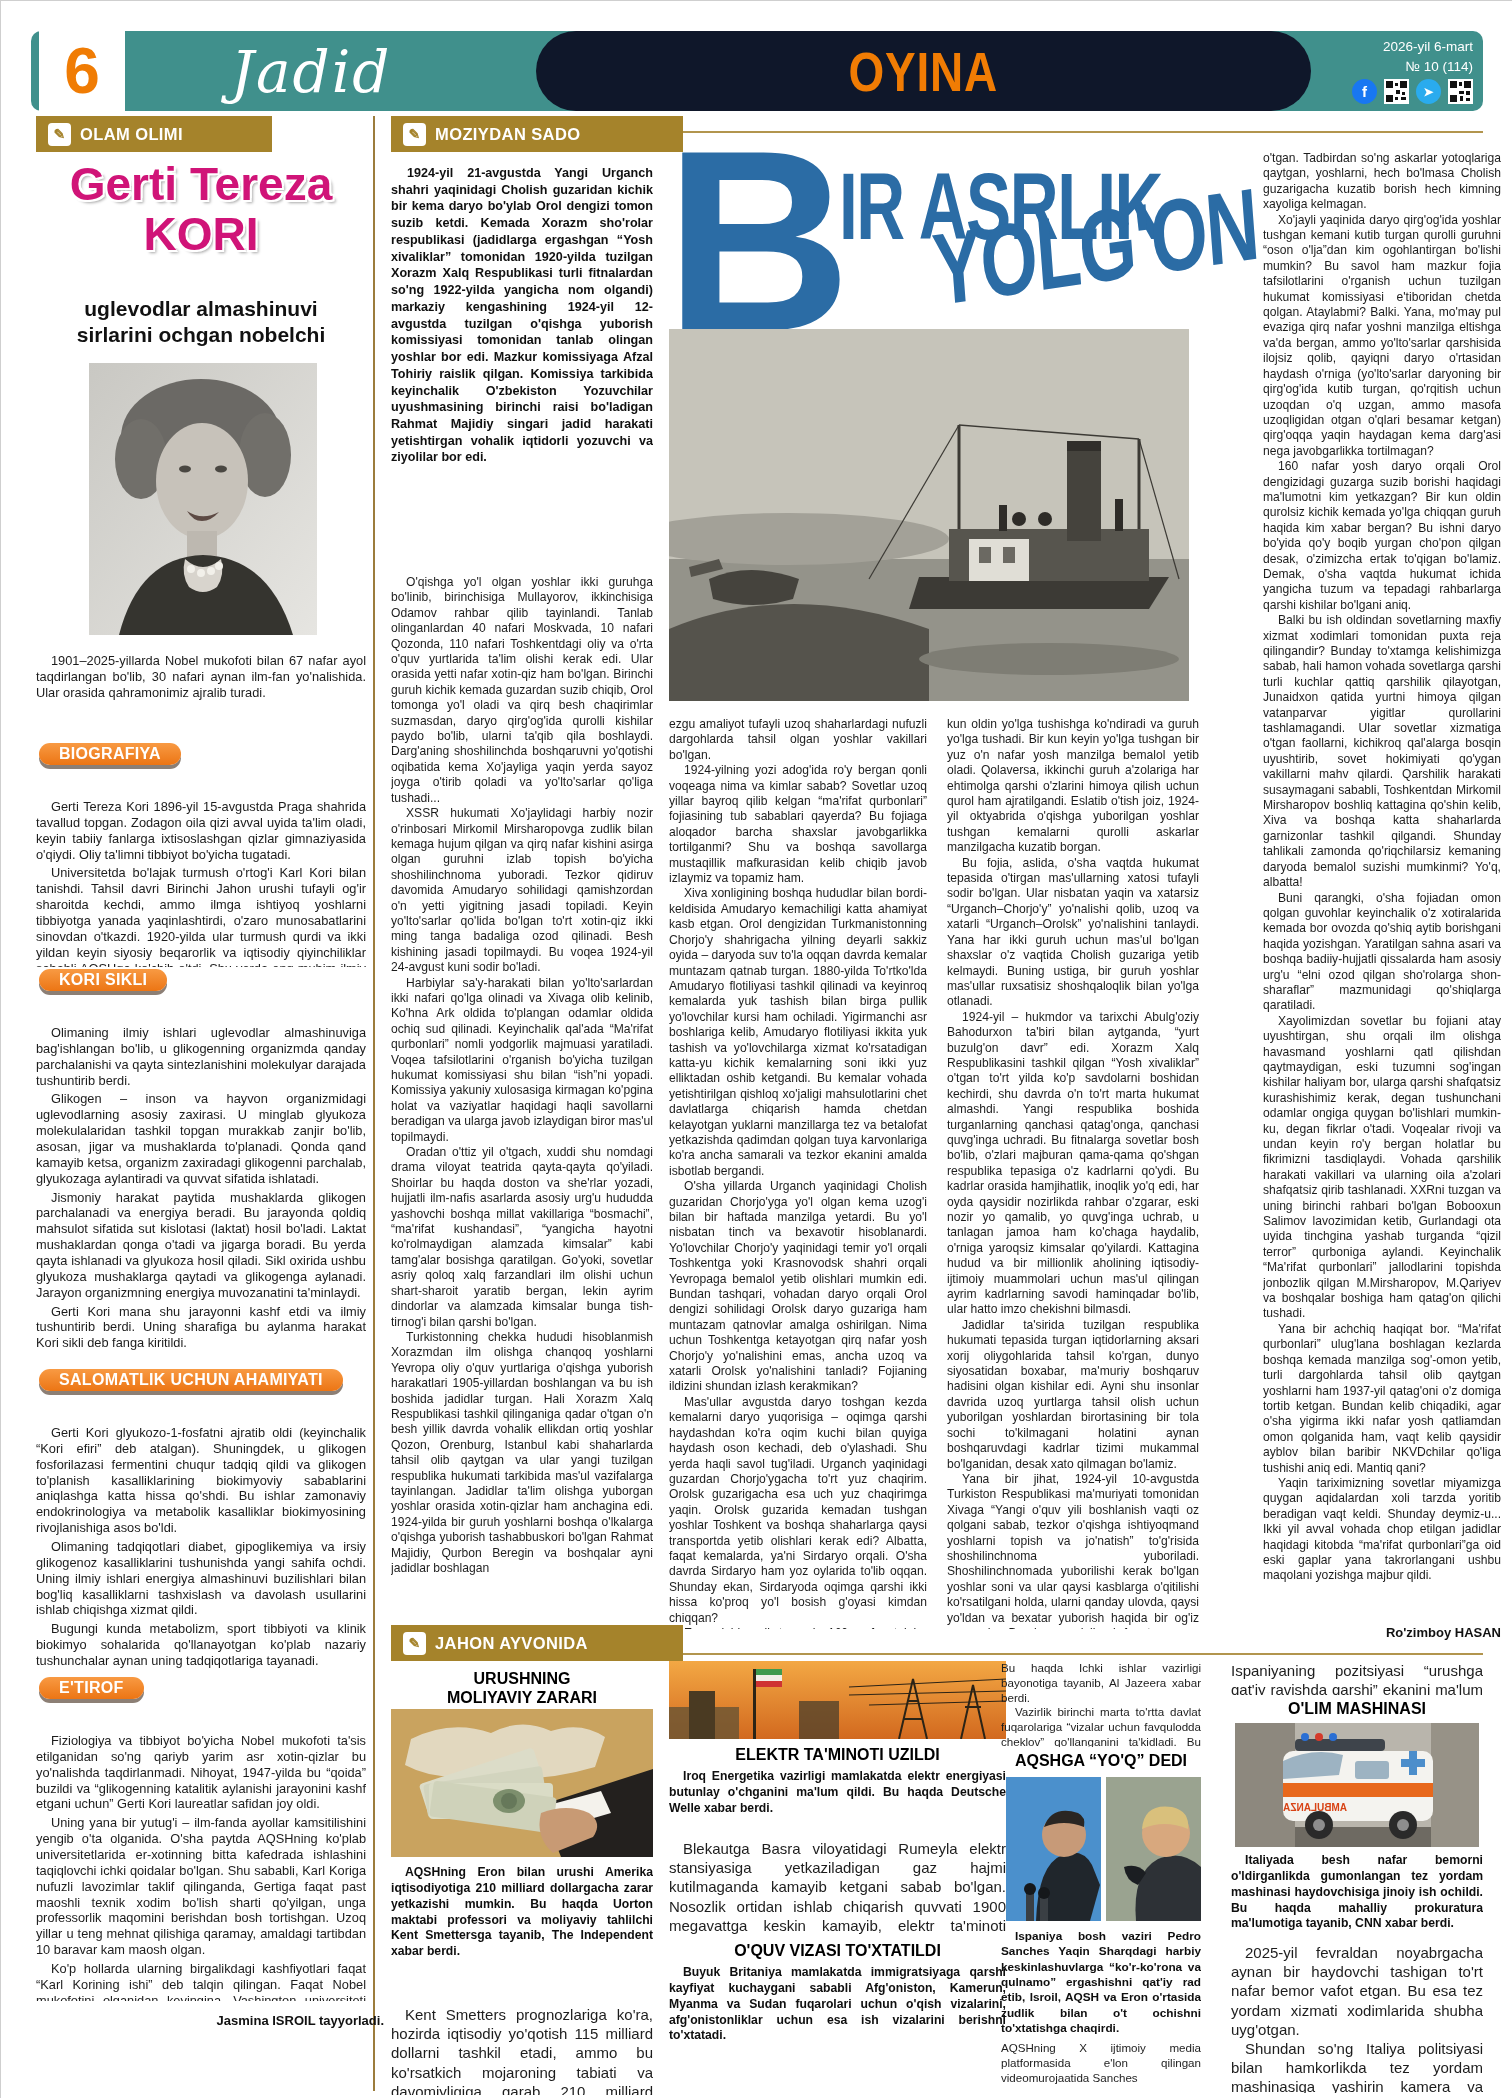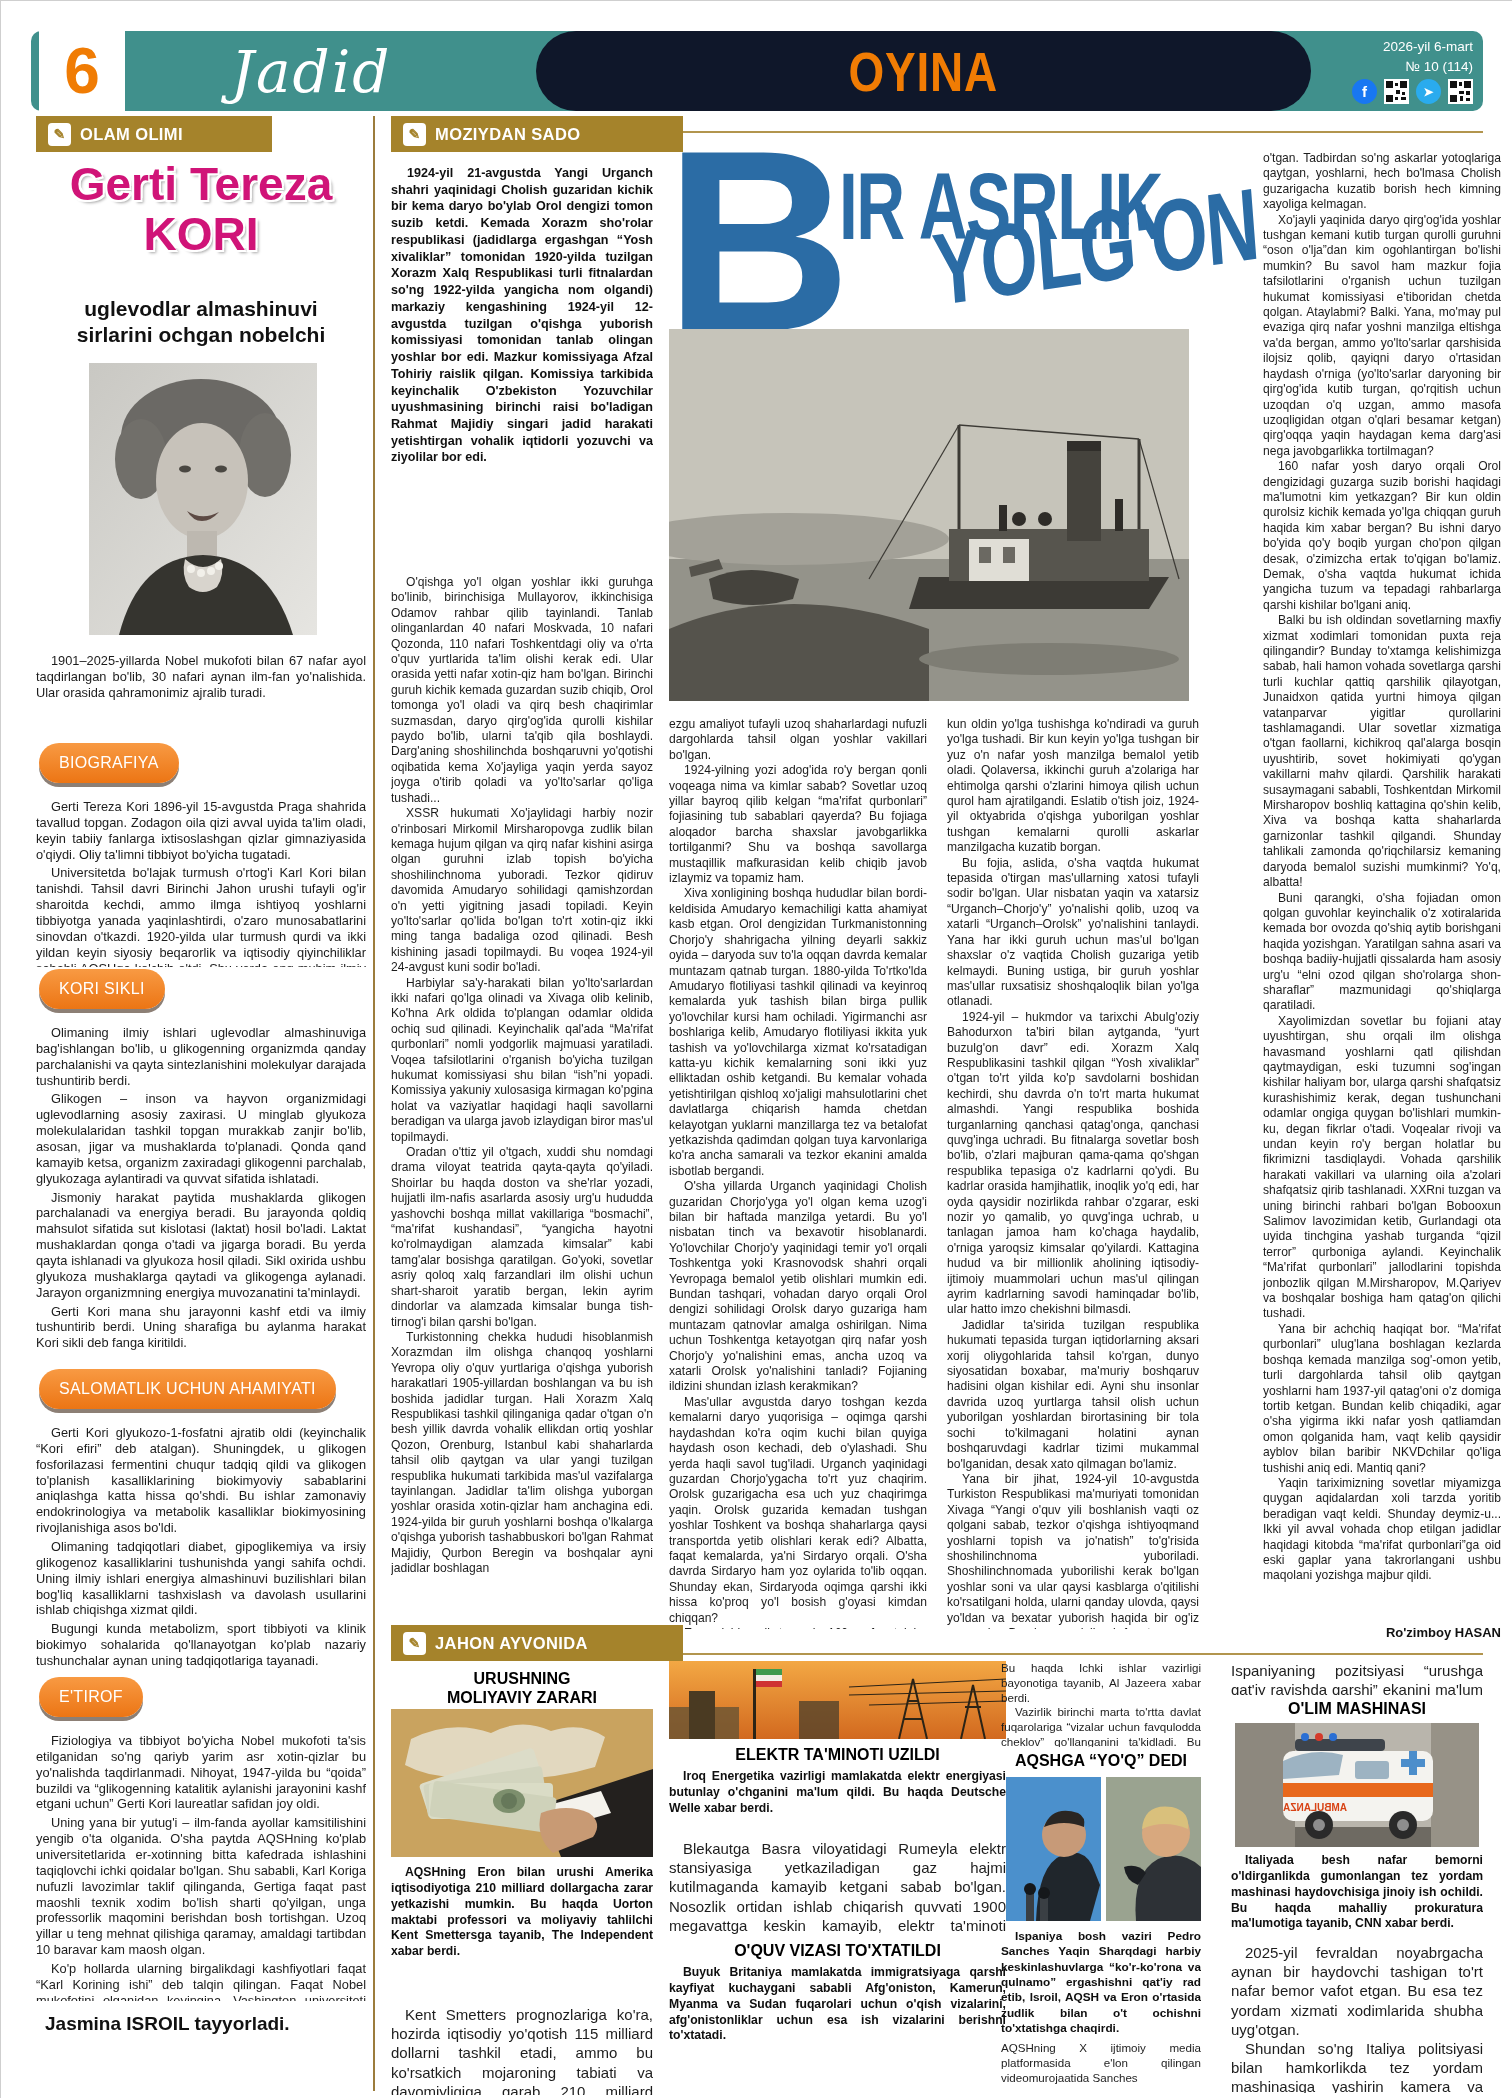--- a/index.html
+++ b/index.html
@@ -29,22 +29,22 @@
   
   .sec-head{background:#a5832b;color:#ffffff;display:flex;align-items:center;gap:9px;padding:0 12px;height:36px;
             font-weight:bold;font-size:16.5px;letter-spacing:.4px;}
   .sec-ico{width:23px;height:23px;background:#ffffff;border-radius:4px;color:#a5832b;display:flex;
            align-items:center;justify-content:center;font-size:14px;flex:0 0 auto;}
   
   .kori-title{color:#d01478;font-weight:bold;text-align:center;line-height:.95;
               text-shadow:2px 2px 0 #fff,-2px -2px 0 #fff,2px -2px 0 #fff,-2px 2px 0 #fff,3px 3px 3px rgba(0,0,0,.35);}
   .kori-sub{font-weight:bold;text-align:center;font-size:21px;line-height:1.25;color:#111;
             text-shadow:1.5px 1.5px 0 #fff,-1.5px -1.5px 0 #fff;}
-  .pill{display:inline-block;background:linear-gradient(180deg,#f89a43,#ec7514);color:#fff;font-weight:normal;
-        font-size:16px;padding:11px 20px;border-radius:24px;box-shadow:0 4px 0 rgba(45,22,4,.55);letter-spacing:.3px;}
+  .pill{display:inline-block;background:linear-gradient(180deg,#f89a43,#ec7514);color:#fff;font-weight:bold;
+        font-size:16px;padding:2px 20px;border-radius:24px;box-shadow:0 4px 0 rgba(45,22,4,.55);letter-spacing:.3px;}
   .colA{font-size:12.8px;line-height:1.24;color:#1c1c1c;}
   .colA p{margin:0 0 3px;text-indent:15px;}
   .byline{font-weight:bold;color:#111;}
   
   .lead-bold{font-weight:bold;font-size:12.6px;line-height:1.33;color:#101010;}
   .lead-bold p{margin:0;text-indent:16px;}
   .bodycol{font-size:12.1px;line-height:15.4px;color:#1d1d1d;overflow:hidden;margin-top:8px;}
   .bodycol p{margin:0;text-indent:15px;}
   .cont p:first-child{text-indent:0;}
   .hl-b{font-weight:bold;color:#2b6ca5;font-size:258px;line-height:.76;letter-spacing:-6px;}
@@ -177,21 +177,21 @@
 
   <div class="abs" style="left:38px;top:1676px;">
     <span class="pill">E'TIROF</span>
   </div>
   <div class="abs colA just" style="left:35px;top:1732px;width:330px;height:268px;overflow:hidden;">
       <p>Fiziologiya va tibbiyot bo'yicha Nobel mukofoti ta'sis etilganidan so'ng qariyb yarim asr xotin-qizlar bu yo'nalishda taqdirlanmadi. Nihoyat, 1947-yilda bu “qoida” buzildi va “glikogenning katalitik aylanishi jarayonini kashf etgani uchun” Gerti Kori laureatlar safidan joy oldi.</p>
       <p>Uning yana bir yutug'i – ilm-fanda ayollar kamsitilishini yengib o'ta olganida. O'sha paytda AQSHning ko'plab universitetlarida er-xotinning bitta kafedrada ishlashini taqiqlovchi ichki qoidalar bo'lgan. Shu sababli, Karl Koriga nufuzli lavozimlar taklif qilinganda, Gertiga faqat past maoshli texnik xodim bo'lish sharti qo'yilgan, unga professorlik maqomini berishdan bosh tortishgan. Uzoq yillar u teng mehnat qilishiga qaramay, amaldagi tartibdan 10 baravar kam maosh olgan.</p>
       <p>Ko'p hollarda ularning birgalikdagi kashfiyotlari faqat “Karl Korining ishi” deb talqin qilingan. Faqat Nobel mukofotini olganidan keyingina, Vashington universiteti Gerti Koriga rasman professor unvonini berishga majbur bo'lgan.</p>
     </div>
 
-  <div class="abs byline" style="left:44px;top:2012px;width:330px;text-align:left;font-size:19px;">Jasmina ISROIL tayyorladi.</div>
+  <div class="abs byline" style="left:53px;top:2012px;width:330px;text-align:right;font-size:13px;">Jasmina ISROIL tayyorladi.</div>
 
   <div class="abs sec-head" style="left:390px;top:115px;width:268px;">
     <span class="sec-ico">✎</span>
     <span>MOZIYDAN SADO</span>
   </div>
 
   <div class="abs lead-bold just" style="left:390px;top:164px;width:262px;height:400px;overflow:hidden;">
     <p>1924-yil 21-avgustda Yangi Urganch shahri yaqinidagi Cholish guzaridan kichik bir kema daryo bo'ylab Orol dengizi tomon suzib ketdi. Kemada Xorazm sho'rolar respublikasi (jadidlarga ergashgan “Yosh xivaliklar” tomonidan 1920-yilda tuzilgan Xorazm Xalq Respublikasi turli fitnalardan so'ng 1922-yilda yangicha nom olgandi) markaziy kengashining 1924-yil 12-avgustda tuzilgan o'qishga yuborish komissiyasi tomonidan tanlab olingan yoshlar bor edi. Mazkur komissiyaga Afzal Tohiriy raislik qilgan. Komissiya tarkibida keyinchalik O'zbekiston Yozuvchilar uyushmasining birinchi raisi bo'ladigan Rahmat Majidiy singari jadid harakati yetishtirgan vohalik iqtidorli yozuvchi va ziyolilar bor edi.</p>
   </div>
 

